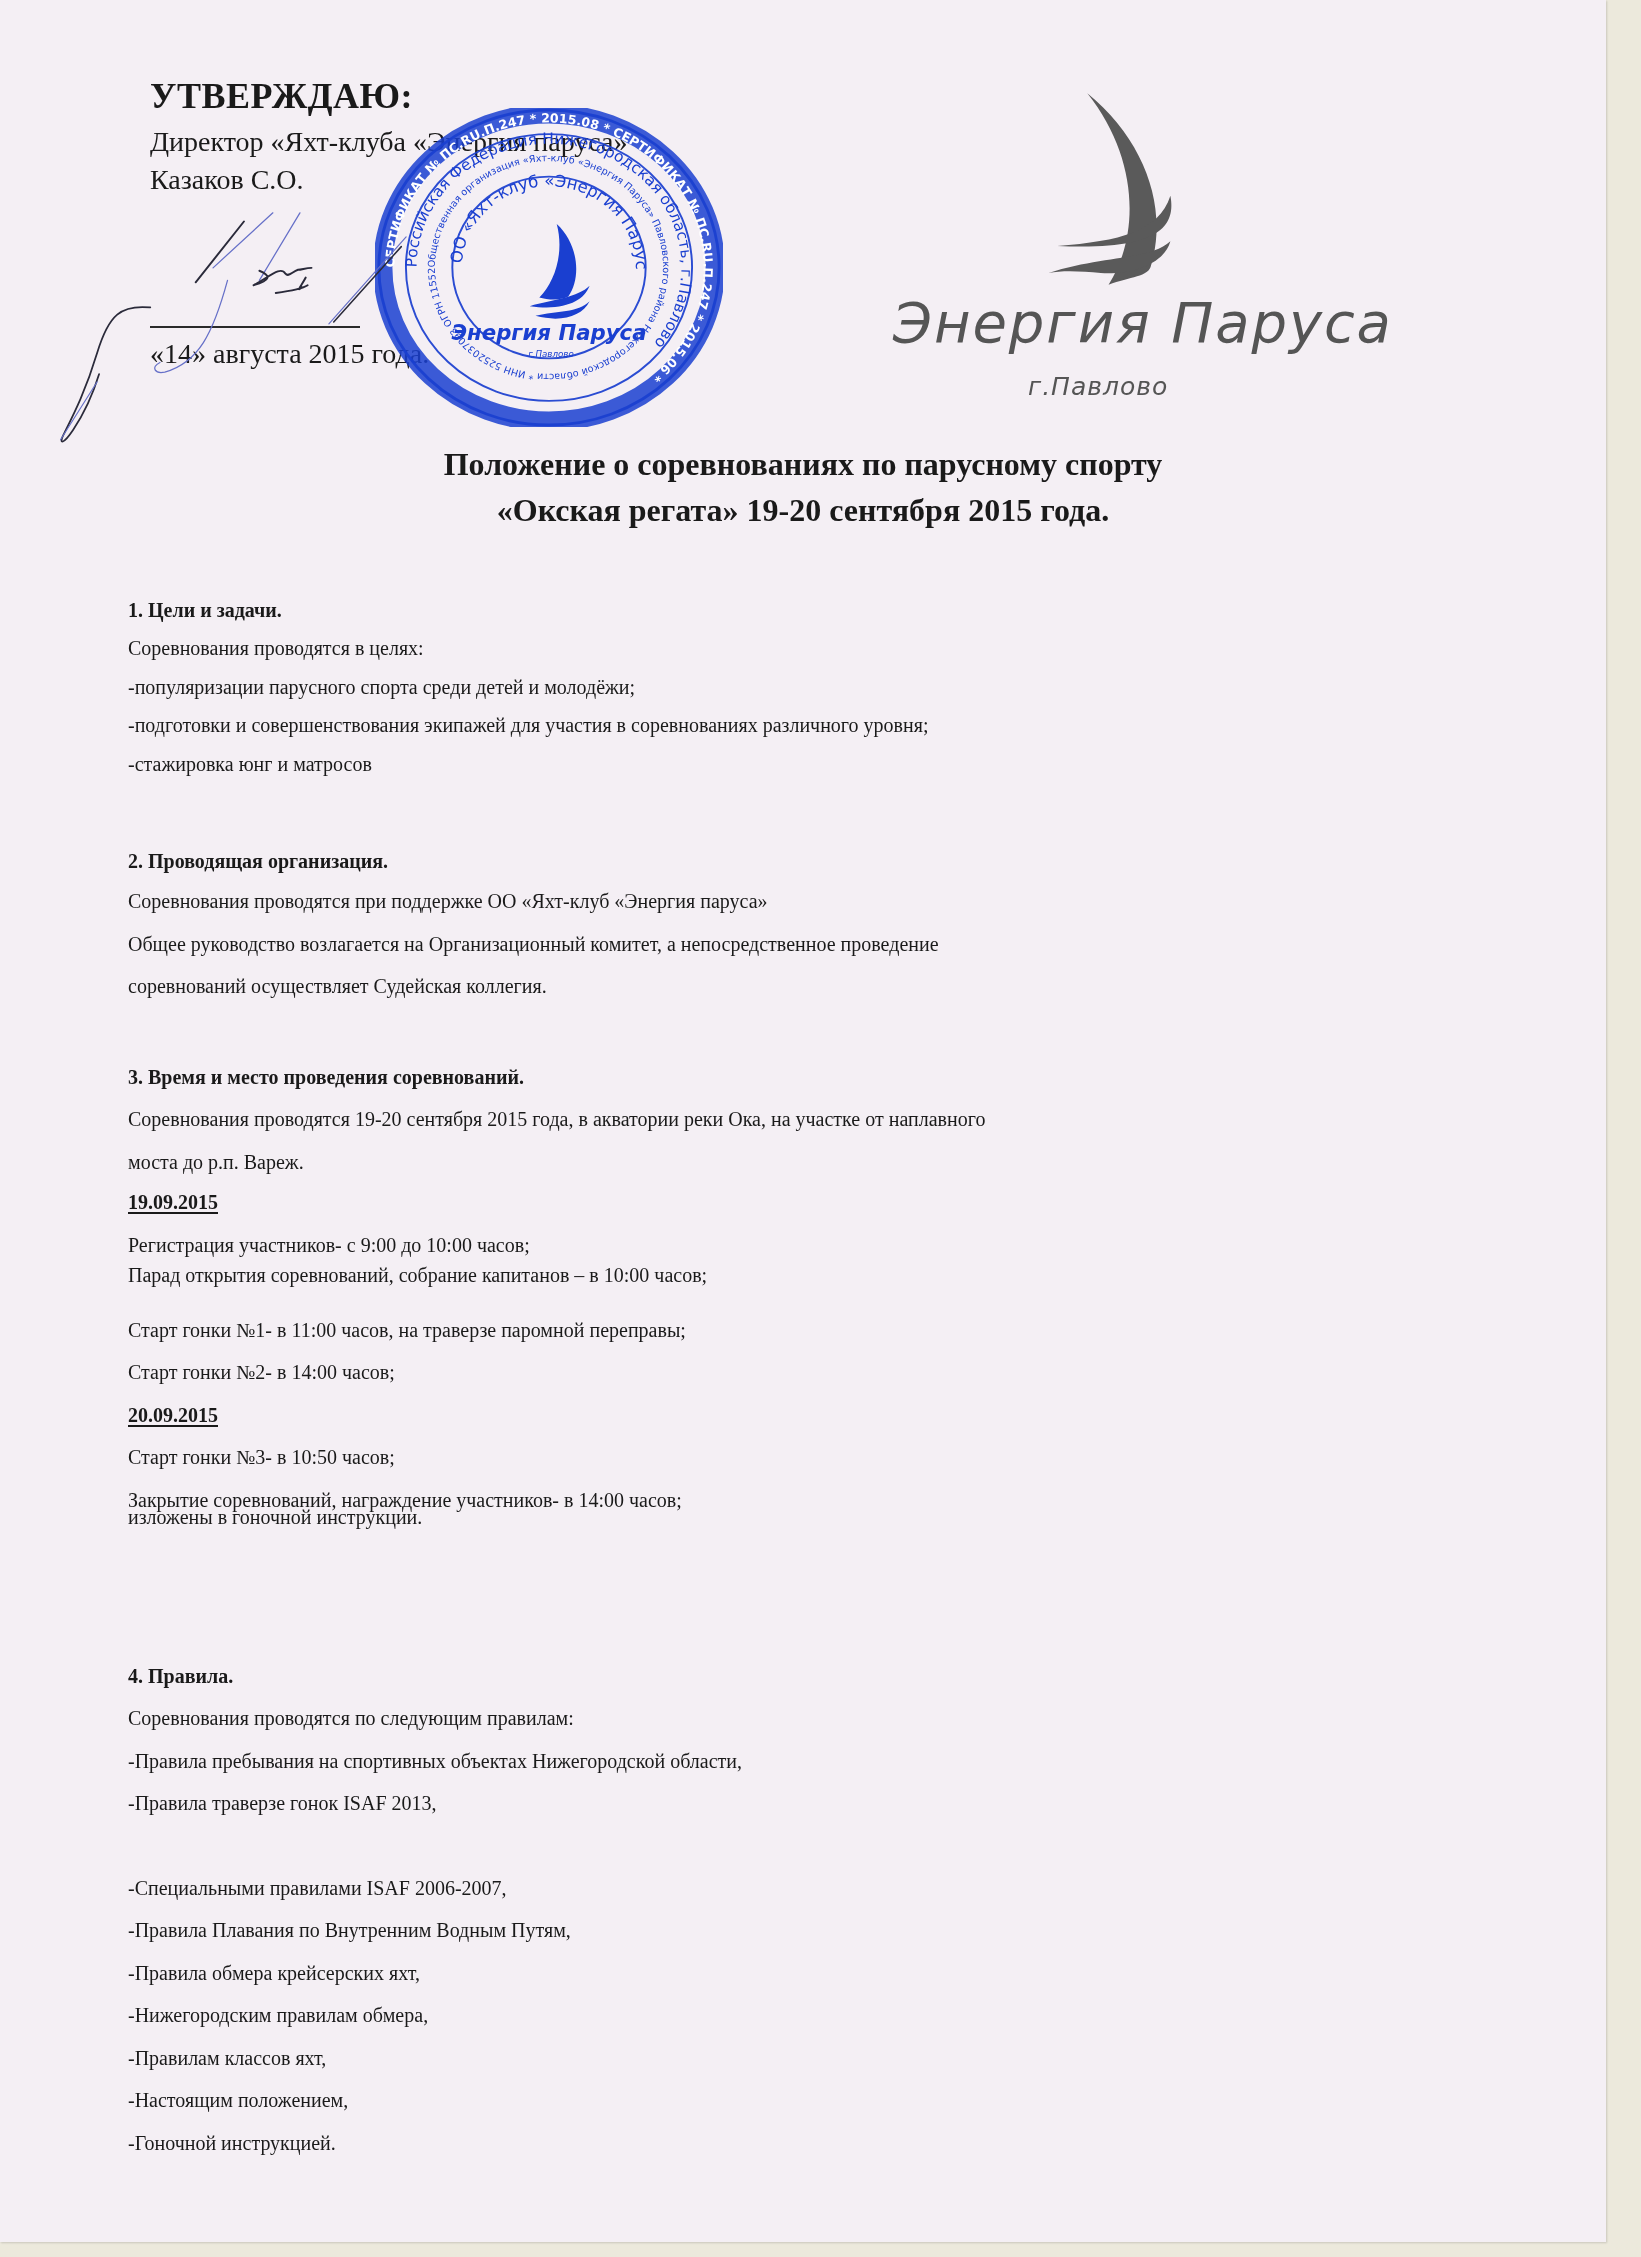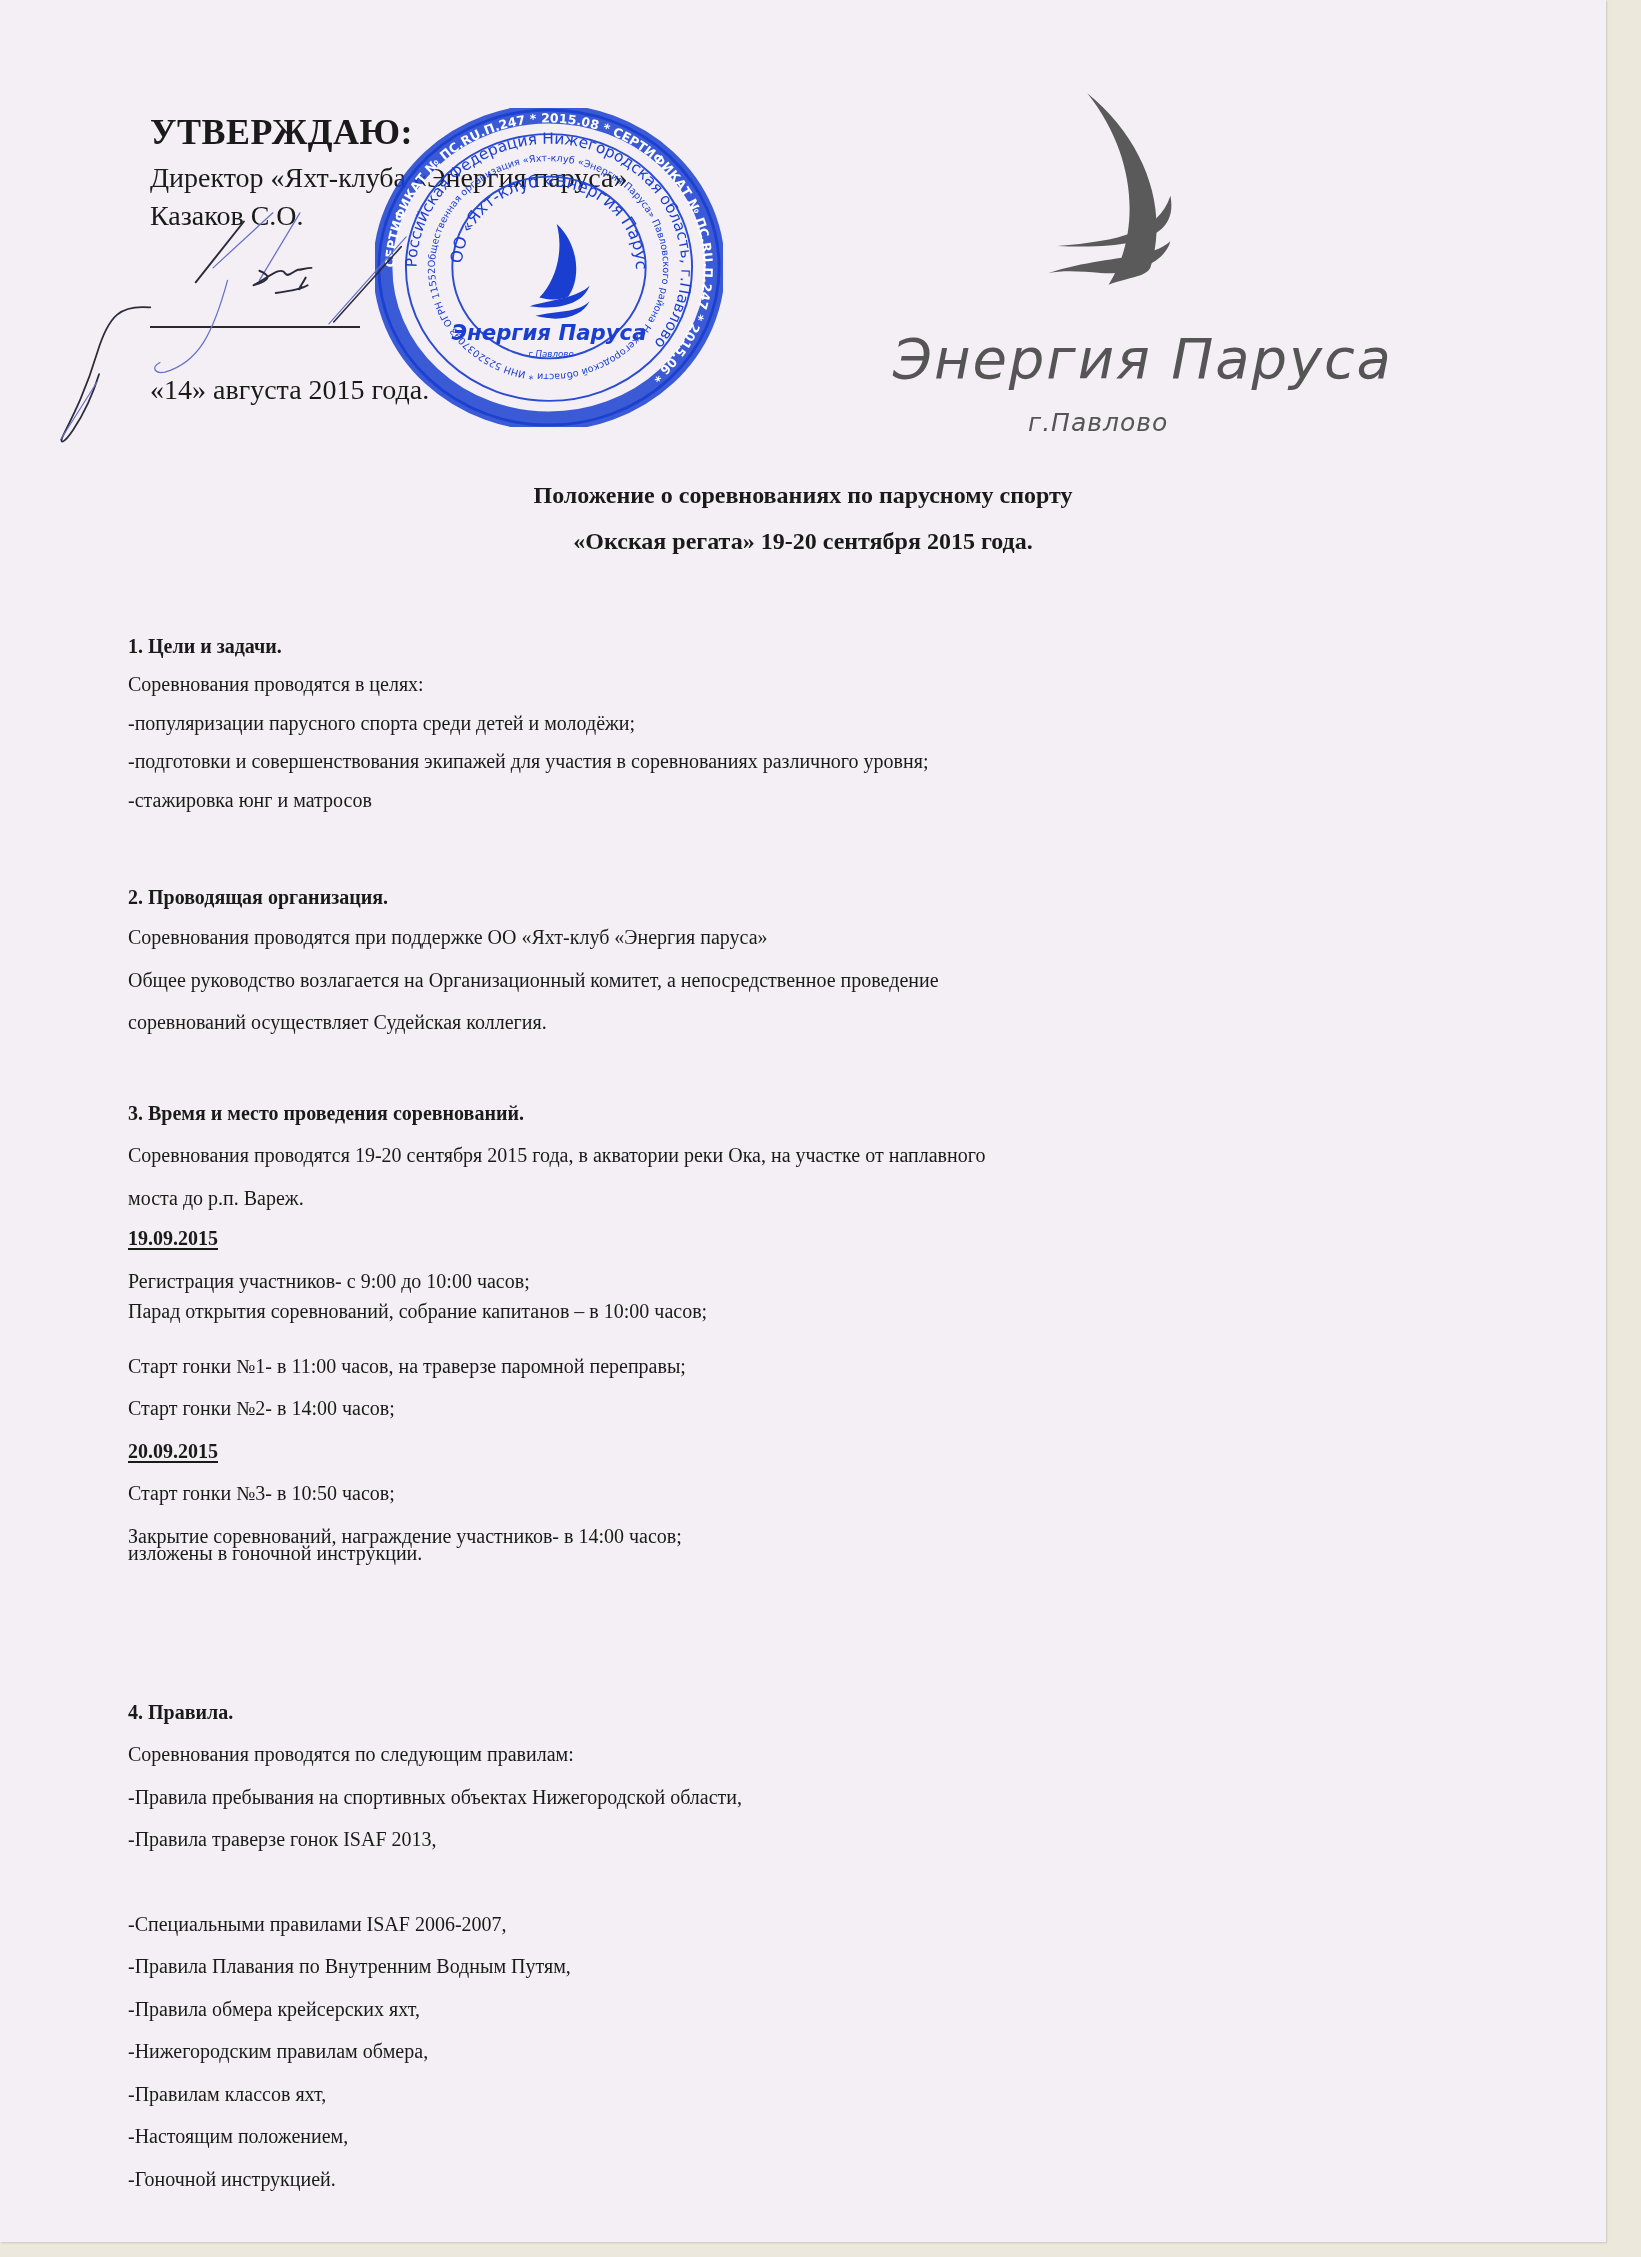--- a/index.html
+++ b/index.html
@@ -7,38 +7,38 @@
       width: 1641px; height: 2257px; position: relative; overflow: hidden;
       background: #ece9dc;
       font-family: "Liberation Serif", serif;
       color: #1a1a1a;
     }
     .paper {
       position: absolute; left: 0; top: 0; width: 1606px; height: 2242px;
       background: #f4eff4;
       box-shadow: 1px 1px 1.9px rgba(0,0,0,0.15);
     }
-    .abs { position: absolute; white-space: nowrap; margin-top: 36px; }
+    .abs { position: absolute; white-space: nowrap; }
 
     
     .approve-title { left: 150px; top: 75px; font-size: 36px; font-weight: bold; letter-spacing: 0.5px; }
     .approve-line  { left: 150px; font-size: 28px; }
     .sig-line { position: absolute; left: 150px; top: 326px; width: 210px; height: 1.9px; background: #2a2a2a; }
 
     
     .stamp { position: absolute; left: 375px; top: 108px; width: 348px; height: 319px; }
     .logo  { position: absolute; left: 869px; top: 72px; width: 483px; height: 348px; }
     .logo-text { left: 893px; top: 290px; font-family: "DejaVu Sans", sans-serif; font-style: italic; font-size: 56px; color: #555; letter-spacing: 1.9px; }
     .logo-sub  { left: 1028px; top: 372px; font-family: "DejaVu Sans", sans-serif; font-style: italic; font-size: 25px; color: #555; letter-spacing: 1px; }
 
     
     .signature { position: absolute; left: 39px; top: 208px; width: 406px; height: 251px; pointer-events: none; }
 
     
-    .doc-title { left: 0; width: 1606px; text-align: center; font-size: 24px; font-weight: bold; }
+    .doc-title { left: 0; width: 1606px; text-align: center; font-size: 32px; font-weight: bold; }
 
     
     .body-text { left: 128px; font-size: 20px; font-family: Liberation Serif, serif; }
     .section-head { font-weight: bold; }
     .date-head { font-weight: bold; text-decoration: underline; text-decoration-thickness: 1.9px; text-underline-offset: 2.9px; }
   </style>
 </head>
 <body>
 
 <div class="paper">

